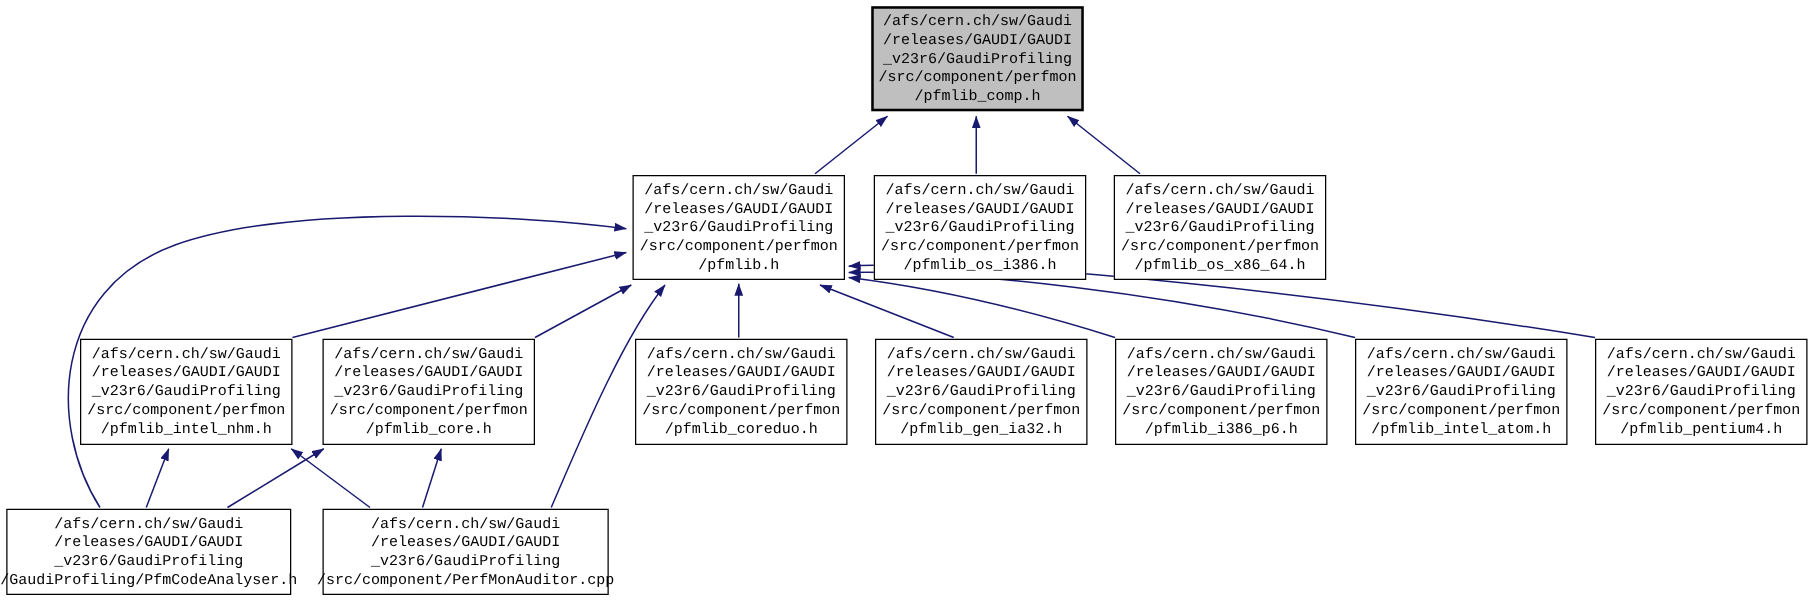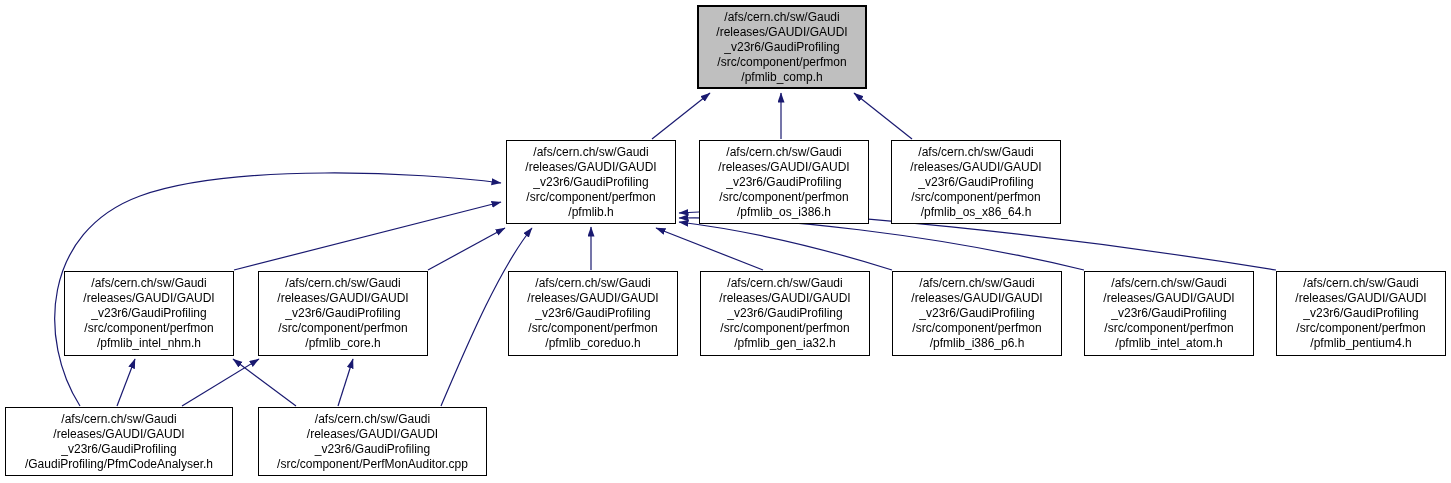--- a/index.html
+++ b/index.html
@@ -1,20 +1,20 @@
 <!DOCTYPE html>
 <html><head>
 <meta charset="utf-8">
 <style>
   html,body{margin:0;padding:0;background:#ffffff;}
   #canvas{
     position:relative;
     width:1451px;height:483px;
     background:#ffffff;
-    font-family:Liberation Sans, sans-serif;
+    font-family:Liberation Mono, monospace;
     overflow:hidden;
   }
   #edges{position:absolute;left:0;top:0;width:1451px;height:483px;}
   .node{
     position:absolute;
     box-sizing:border-box;
     background:#ffffff;
     border:1px solid #000000;
     color:#000000;
     font-size:12px;

